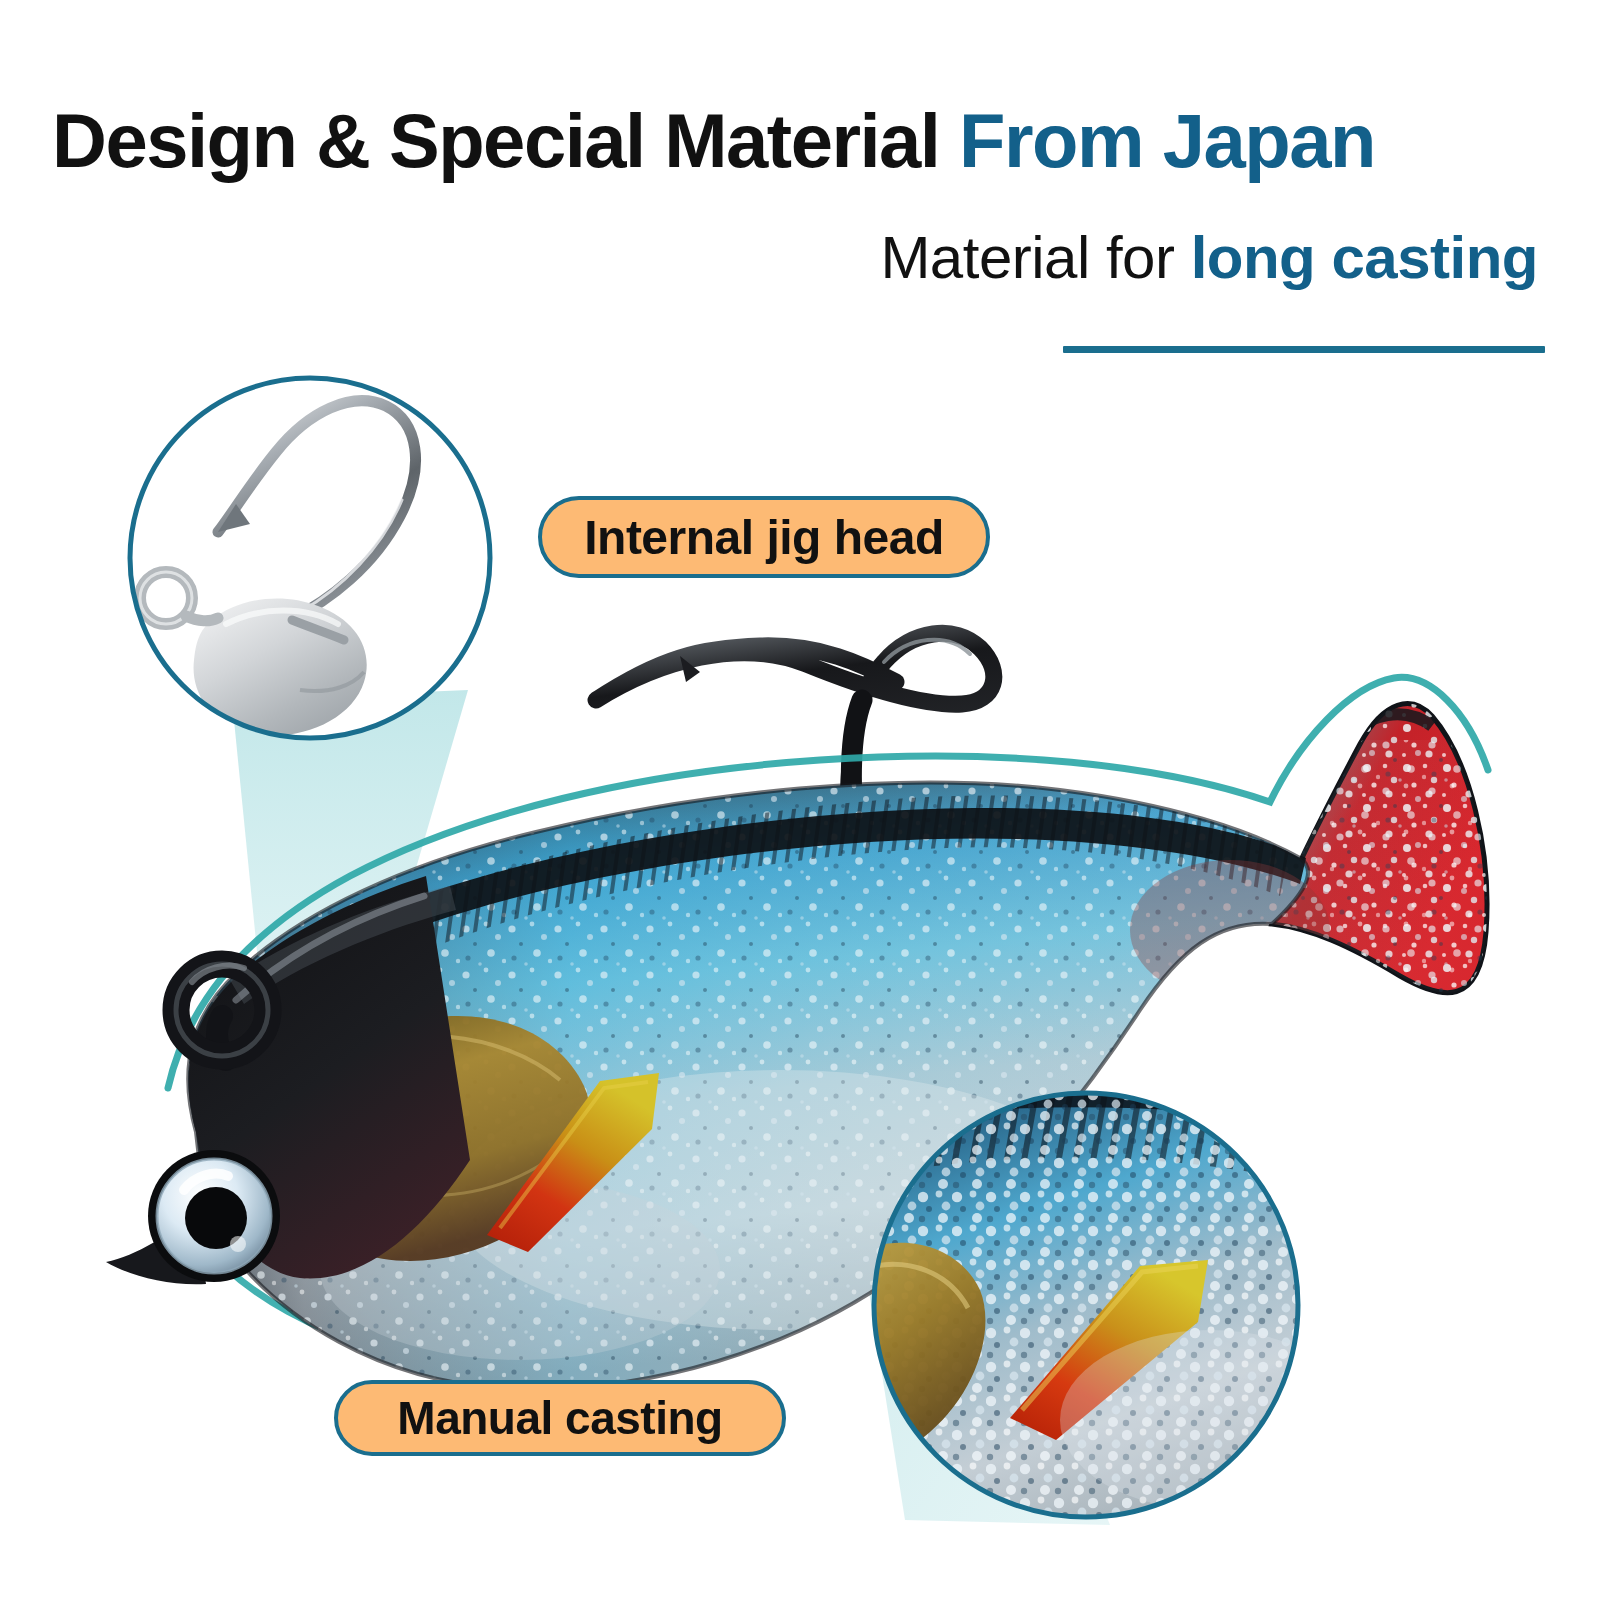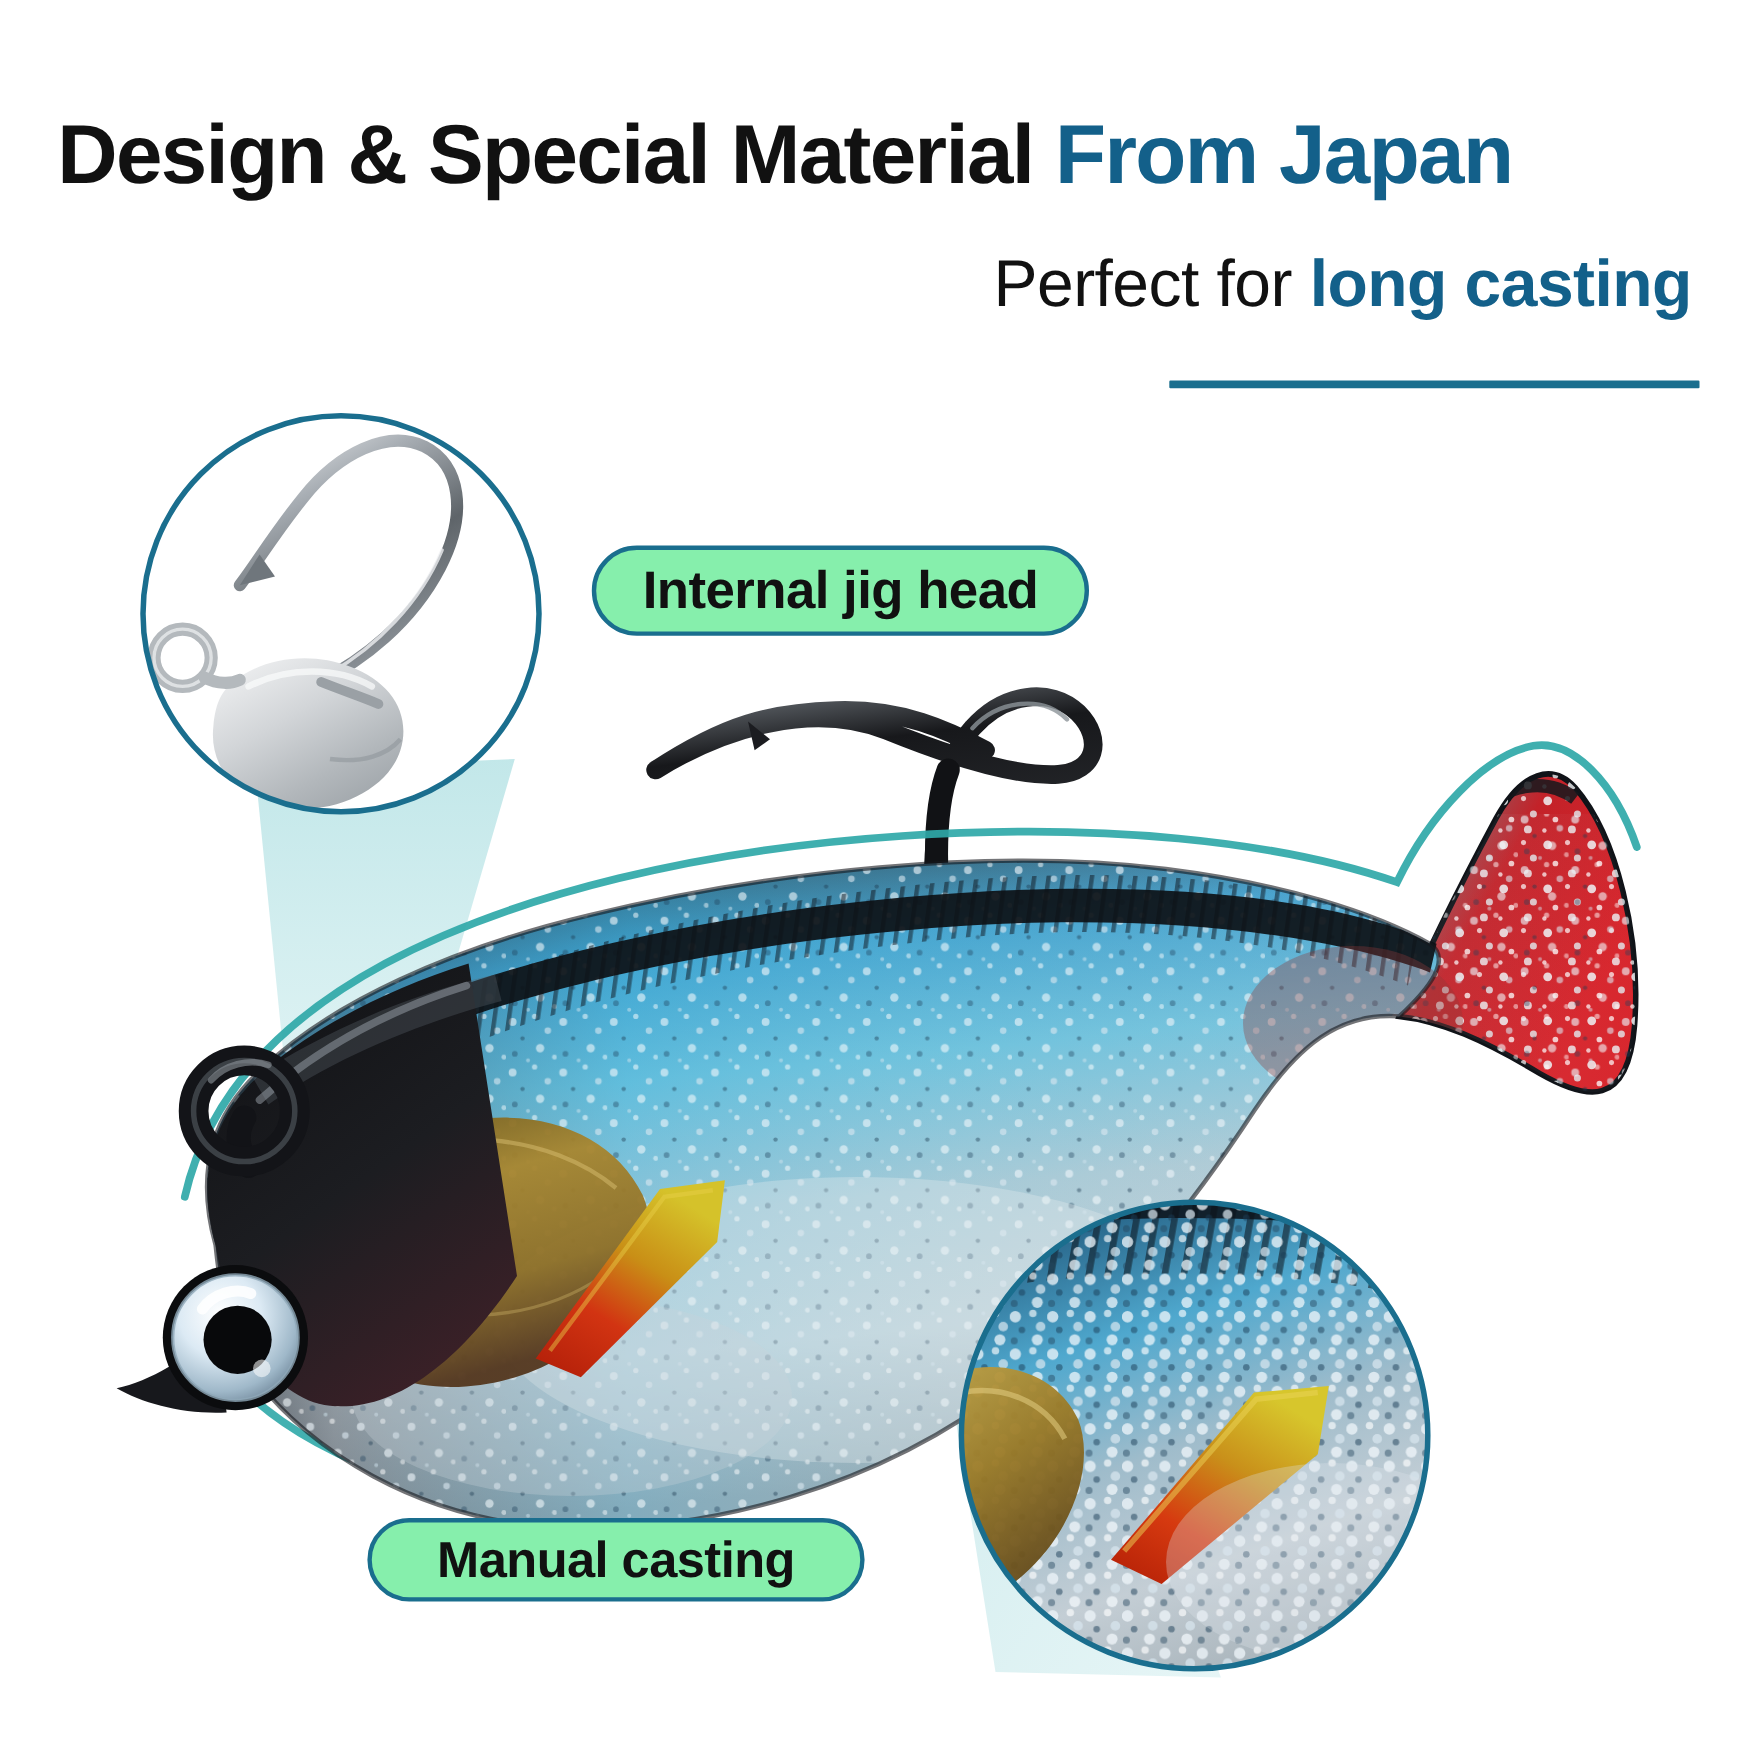--- a/index.html
+++ b/index.html
@@ -24,21 +24,21 @@
   #subrule{
     position:absolute; left:1063px; top:346px; width:482px; height:7px;
     background:#1A6E8E; border-radius:1px;
   }
 
   
   .pill{
     position:absolute;
     border:4px solid #1A6E8E;
     border-radius:999px;
-    background:#86efac;
+    background:#fdba74;
     display:flex;align-items:center;justify-content:center;
     color:#111; font-weight:600; letter-spacing:-0.5px;
     box-sizing:border-box;
   }
   #pill-jighead{ left:538px; top:496px; width:452px; height:82px; font-size:48px;}
   #pill-printing{ left:334px; top:1380px; width:452px; height:76px; font-size:46px;}
 
   
   svg.art{position:absolute;left:0;top:0;width:1600px;height:1600px;overflow:visible;}
   svg.art.below{z-index:1;}
@@ -426,21 +426,21 @@
       <ellipse cx="1210" cy="1420" rx="150" ry="90" fill="#DDE5EA" opacity="0.3"></ellipse>
     </g>
     <circle cx="1086" cy="1305" r="212" fill="none" stroke="#1A6E8E" stroke-width="5"></circle>
   </svg>
 
   <div id="headline">
     <span>Design &amp; Special Material </span><span class="accent">From Japan</span>
   </div>
 
   <div id="subline">
-    <span>Perfect for </span><span class="accent">long casting</span>
+    <span>Material for </span><span class="accent">long casting</span>
   </div>
 
   <div id="subrule"></div>
 
   <div class="pill" id="pill-jighead">
     <span>Internal jig head</span>
   </div>
 
   <div class="pill" id="pill-printing">
     <span>Manual casting</span>

